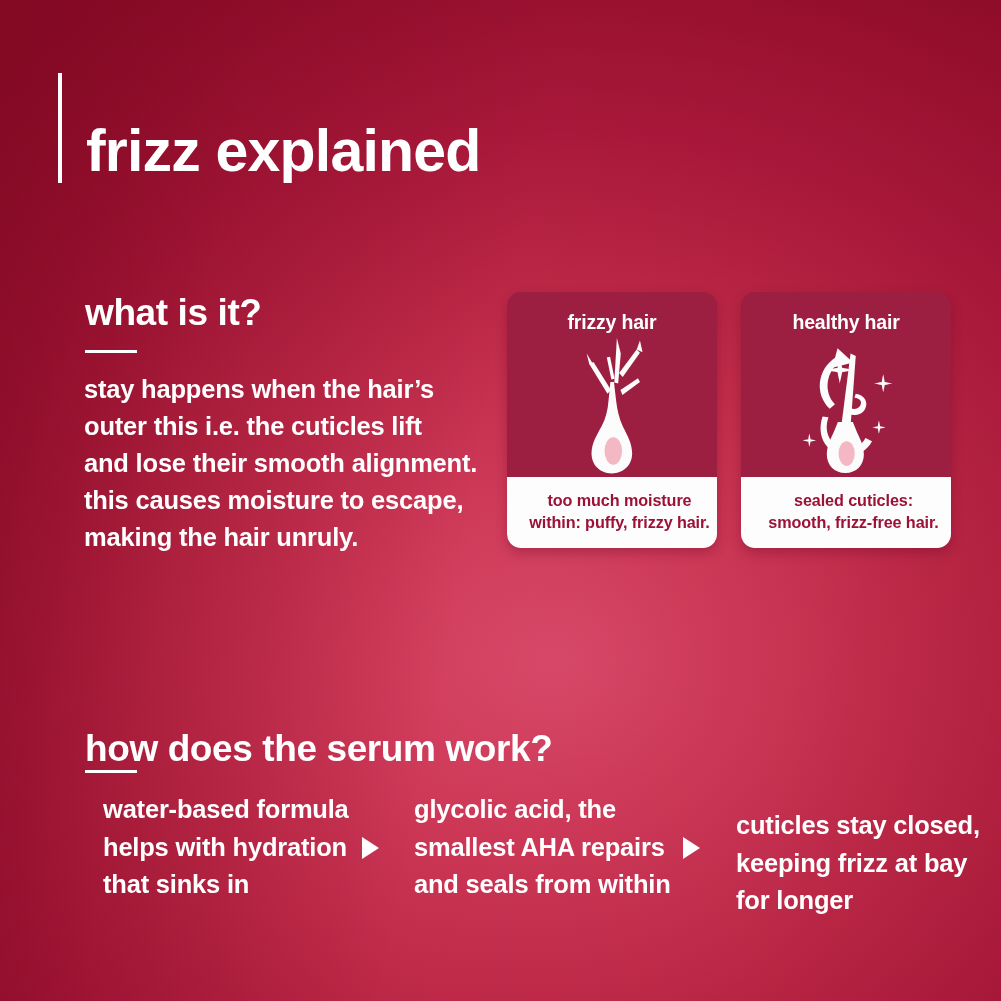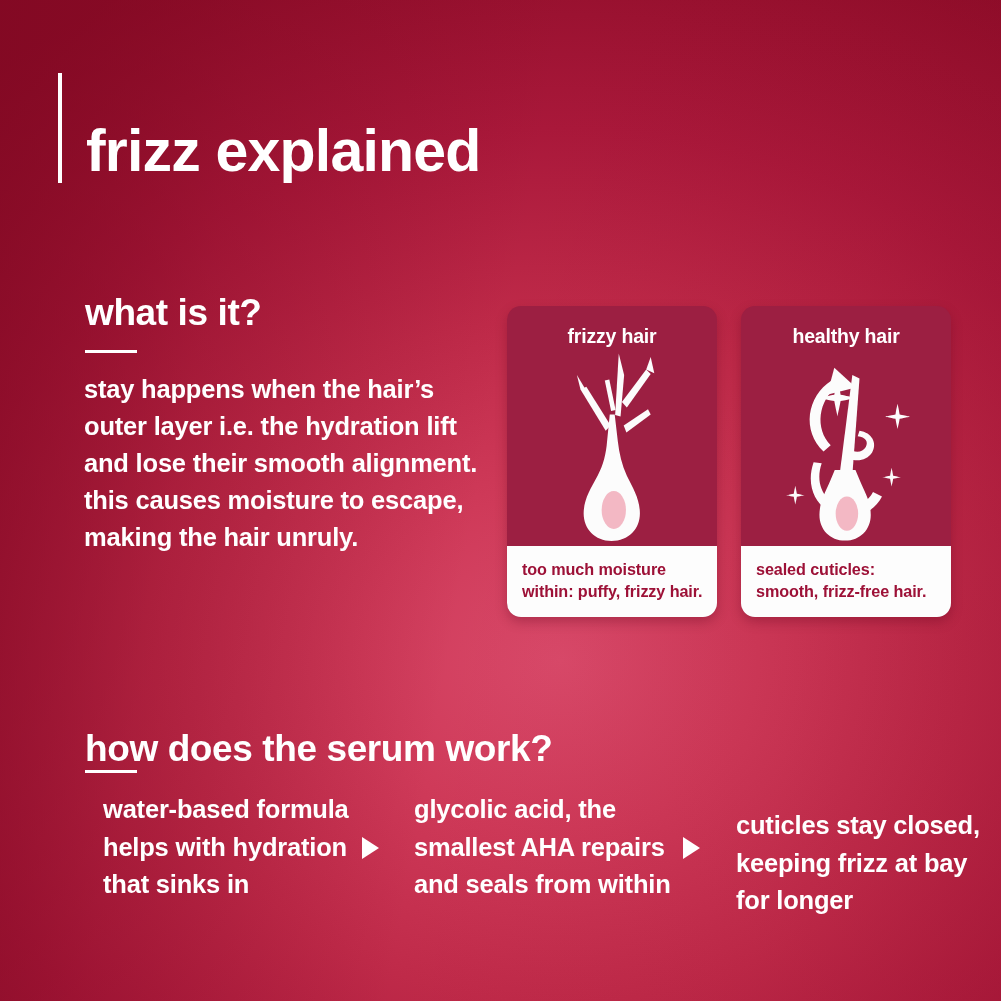--- a/index.html
+++ b/index.html
@@ -74,26 +74,26 @@
     font-size:25.5px;
     font-weight:600;
     line-height:37px;
     letter-spacing:-0.2px;
   }
   .body-copy .ln { display:block; white-space:nowrap; }
 
   
   .card {
     position:absolute;
-    width:210px; height:311px;
+    width:210px; height:256px;
     background:#9c1f42;
     border-radius:14px;
     overflow:hidden;
     box-shadow:0 5px 12px rgba(90,4,28,0.30);
-    display:flex; flex-direction:column;margin-top:14px;
+    display:flex; flex-direction:column;
   }
   .card-title {
     color:#fff;
     font-size:19.5px;
     font-weight:700;
     text-align:center;
     letter-spacing:-0.2px;
     padding-top:19px;
     flex:0 0 auto;
   }
@@ -104,20 +104,21 @@
   .card-art svg { position:absolute; left:0; top:0; width:100%; height:100%; }
   .card-caption {
     background:#fdfdfd;
     flex:0 0 71px;
     padding:12px 0 0 15px;
     color:#9d1137;
     font-size:16.2px;
     font-weight:600;
     line-height:22px;
     letter-spacing:-0.1px;
+    text-align:center;
   }
   .card-caption .ln { display:block; white-space:nowrap; }
 
   
   .steps { position:absolute; left:83px; top:791px; width:880px; }
   .step {
     position:absolute;
     color:#fff;
     font-size:25.5px;
     font-weight:600;
@@ -145,21 +146,21 @@
   <div class="title-wrap">
     <div class="title-bar"></div>
     <div class="title-text">frizz explained</div>
   </div>
 
   <div class="heading" style="left:85px; top:292px;">what is it?</div>
   <div class="rule" style="left:85px; top:350px;"></div>
 
   <div class="body-copy" style="left:84px; top:371px;">
     <span class="ln">stay happens when the hair’s</span>
-    <span class="ln">outer layer i.e. the hydration lift</span>
+    <span class="ln">outer this i.e. the cuticles lift</span>
     <span class="ln">and lose their smooth alignment.</span>
     <span class="ln">this causes moisture to escape,</span>
     <span class="ln">making the hair unruly.</span>
   </div>
 
   <div class="card" style="left:507px; top:292px;">
     <div class="card-title">frizzy hair</div>
     <div class="card-art">
       <svg viewBox="0 0 210 220" xmlns="http://www.w3.org/2000/svg" aria-hidden="true">
         <g fill="#fcfcfc">

